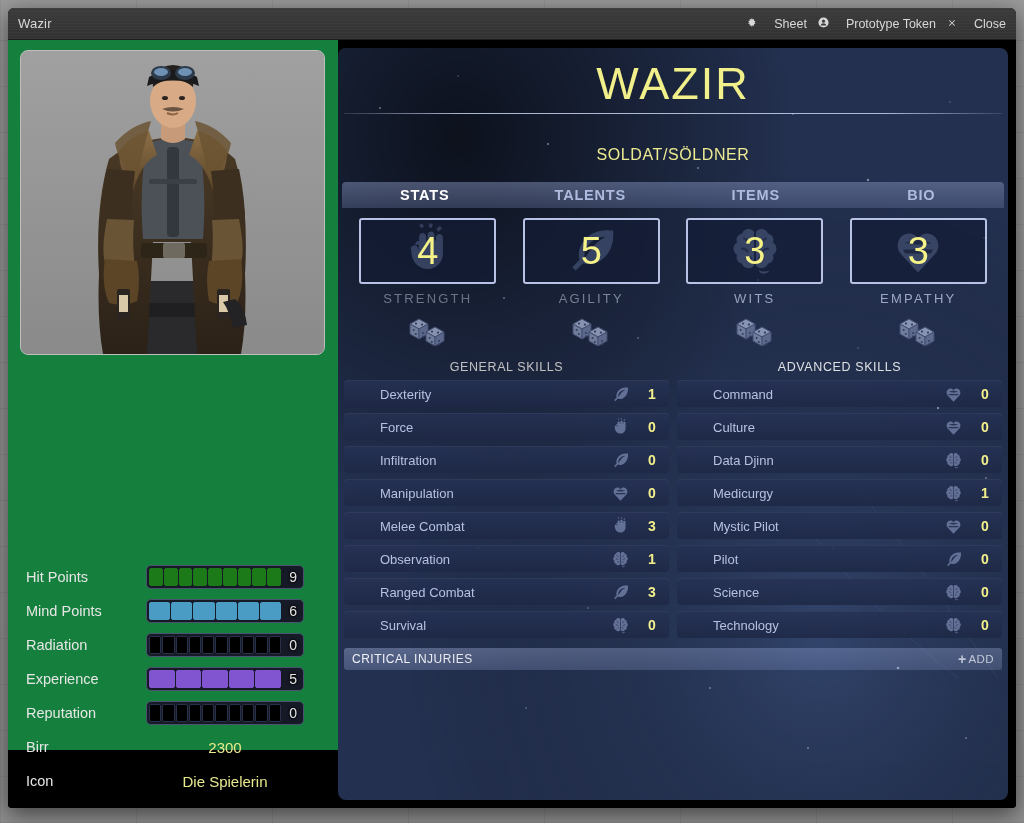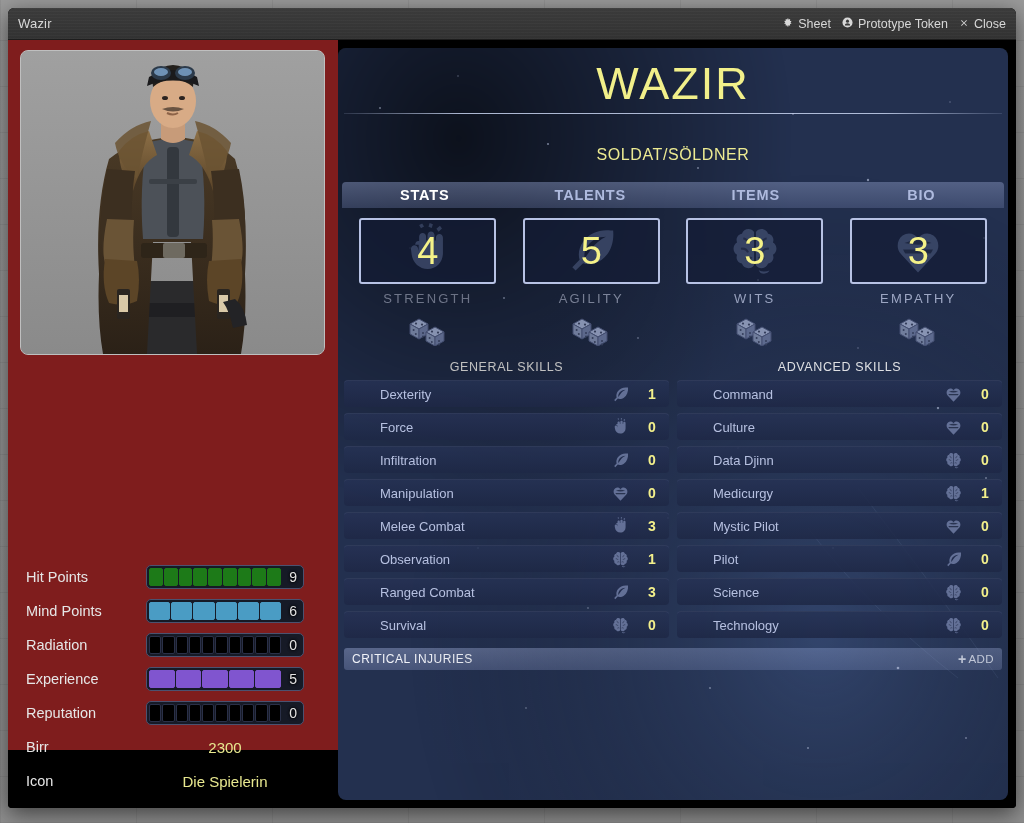--- a/index.html
+++ b/index.html
@@ -48,42 +48,42 @@
   }
   .win-controls {
     margin-left: auto;
     display: flex;
     align-items: center;
     gap: 11px;
   }
   .win-ctl {
     display: flex;
     align-items: center;
-    gap: 5px;
+    gap: 17px;
     color: #d8d8d8;
     font-size: 12.5px;
     cursor: pointer;
     white-space: nowrap;
   }
   .win-ctl .gl { font-size: 12px; line-height: 1; }
 
   
   .sheet {
     position: relative;
     width: 100%;
     height: 768px;
     background: #000;
   }
 
   
   .leftcol {
     position: absolute;
     left: 0; top: 0;
     width: 330px; height: 710px;
-    background: #7f1d1d;
+    background: #15803d;
   }
   .portrait {
     position: absolute;
     left: 12px; top: 10px;
     width: 303px; height: 303px;
     border-radius: 8px;
     border: 1px solid #bfbfbf;
     background: linear-gradient(180deg,#9d9d9d 0%, #909090 55%, #8b8b8b 100%);
     overflow: hidden;
   }

